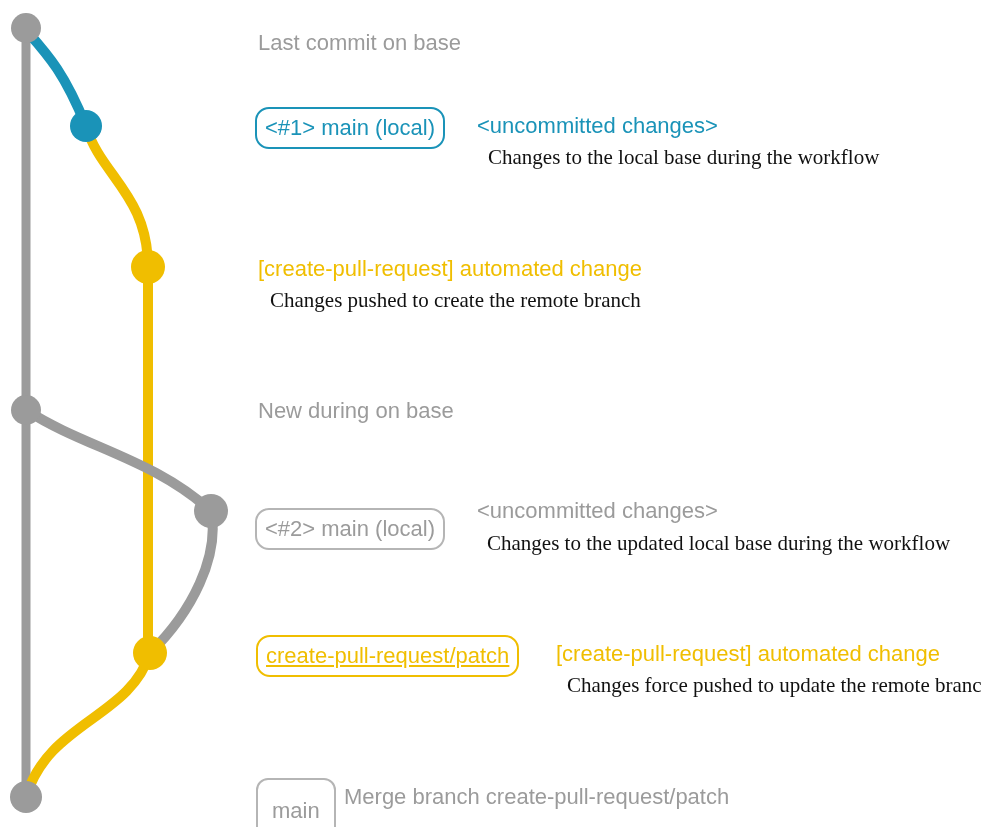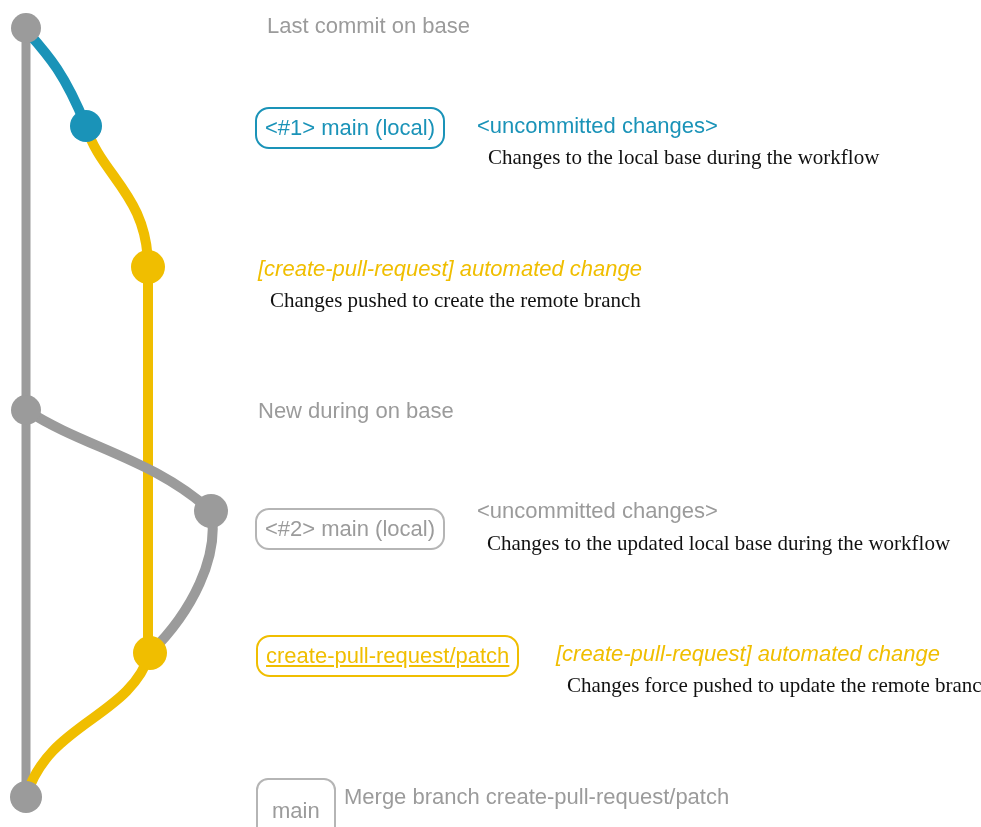--- a/index.html
+++ b/index.html
@@ -11,21 +11,21 @@
   html,body{margin:0;padding:0;}
   body{
     width:981px;height:827px;position:relative;background:#ffffff;
     font-family:"Liberation Sans",sans-serif;overflow:hidden;
   }
   .abs{position:absolute;white-space:nowrap;}
   .sans{font-family:"Liberation Sans",sans-serif;font-size:22px;line-height:1.2;}
   .serif{font-family:"Liberation Serif",serif;font-size:21px;line-height:1.2;color:var(--ink);}
   .c-gray{color:var(--gray);}
   .c-blue{color:var(--blue);}
-  .c-yellow{color:var(--yellow);font-style:italic;}
+  .c-yellow{color:var(--yellow);}
   .badge{
     display:inline-flex;align-items:center;justify-content:center;
     height:38px;padding:0 8px;border:2px solid;border-radius:14px;
     font-size:22px;background:#fff;box-sizing:content-box;
   }
   .badge.b-blue{border-color:var(--blue);color:var(--blue);}
   .badge.b-gray{border-color:#b5b5b5;color:var(--gray);}
   .badge.b-yellow{border-color:var(--yellow);color:var(--yellow);}
   .badge.small{height:32px;padding:15px 14px;border-radius:12px;border-color:#b5b5b5;}
   svg .s-gray{stroke:var(--gray);}
@@ -54,21 +54,21 @@
 
   <circle cx="26" cy="28" r="15" class="f-gray"></circle>
   <circle cx="86" cy="126" r="16" class="f-blue"></circle>
   <circle cx="148" cy="267" r="17" class="f-yellow"></circle>
   <circle cx="26" cy="410" r="15" class="f-gray"></circle>
   <circle cx="211" cy="511" r="17" class="f-gray"></circle>
   <circle cx="150" cy="653" r="17" class="f-yellow"></circle>
   <circle cx="26" cy="797" r="16" class="f-gray"></circle>
 </svg>
 
-<div class="abs sans c-gray" style="left:258px;top:13px;margin-left:9px;">Last commit on base</div>
+<div class="abs sans c-gray" style="left:258px;top:30px;">Last commit on base</div>
 
 <div class="abs badge b-blue" style="left:255px;top:107px;">&lt;#1&gt; main (local)</div>
 <div class="abs sans c-blue" style="left:477px;top:113px;">&lt;uncommitted changes&gt;</div>
 <div class="abs serif" style="left:488px;top:145px;">Changes to the local base during the workflow</div>
 
 <div class="abs sans c-yellow" style="left:258px;top:256px;">[create-pull-request] automated change</div>
 <div class="abs serif" style="left:270px;top:288px;">Changes pushed to create the remote branch</div>
 
 <div class="abs sans c-gray" style="left:258px;top:398px;">New during on base</div>
 

